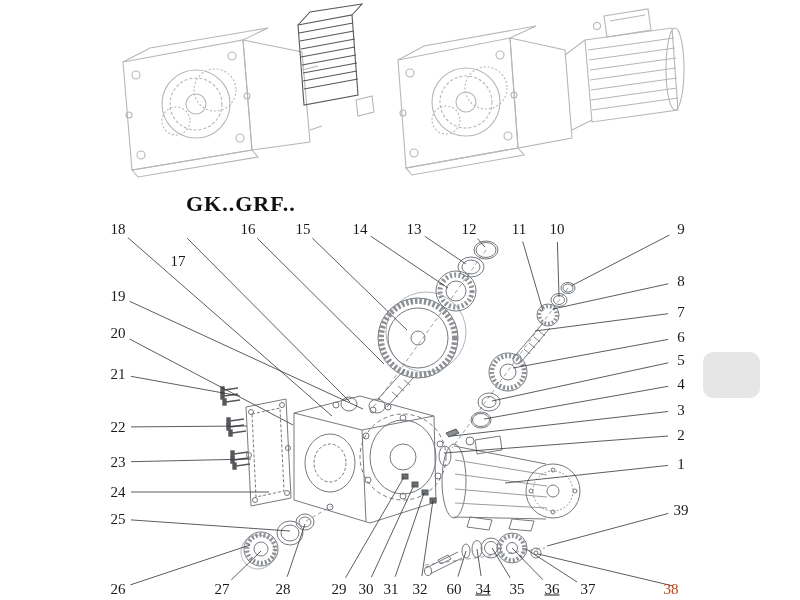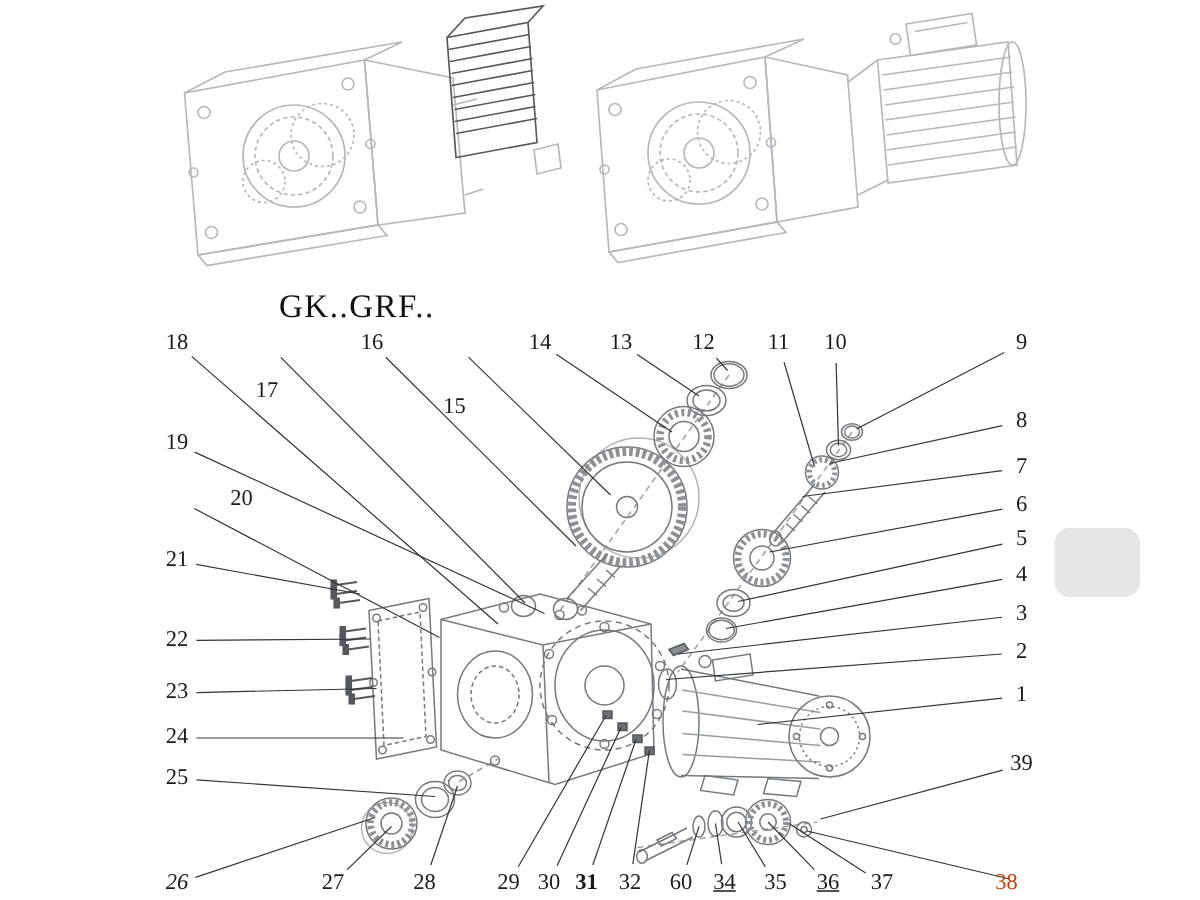--- a/index.html
+++ b/index.html
@@ -1,19 +1,19 @@
 <!DOCTYPE html>
 <html><head>
 <meta charset="utf-8">
 <style>
   html,body{margin:0;padding:0;background:#fff}
   .canvas{position:relative;width:800px;height:600px;background:#fff;overflow:hidden;
           font-family:"Liberation Serif", serif;}
   .layer{position:absolute;left:0;top:0;width:800px;height:600px}
-  .variant-label{position:absolute;font-weight:normal;font-size:22px;letter-spacing:1px;color:#101010;white-space:nowrap}
+  .variant-label{position:absolute;font-weight:bold;font-size:22px;letter-spacing:1px;color:#101010;white-space:nowrap}
   .v-left{left:186px;top:191px}
   .v-right{left:504px;top:191px}
   .callout{position:absolute;transform:translate(-50%,-50%);font-size:15px;color:#1a1a1a;line-height:1;
            font-family:"Liberation Serif", serif;}
   .watermark{position:absolute;left:703px;top:352px;width:57px;height:46px;background:#d8d8d8;opacity:.65;border-radius:10px}
   svg{display:block}
 </style>
 </head>
 <body>
 
@@ -275,49 +275,49 @@
       <line x1="510.2" y1="577.9" x2="492" y2="548" stroke="#333333" stroke-width="0.8"></line>
       <line x1="542.9" y1="579.7" x2="512" y2="548" stroke="#333333" stroke-width="0.8"></line>
       <line x1="577.1" y1="582.0" x2="526" y2="549" stroke="#333333" stroke-width="0.8"></line>
       <line x1="673.3" y1="586.0" x2="538" y2="554" stroke="#333333" stroke-width="0.8"></line>
     </svg>
 
   <div class="layer" id="callout-layer">
       <div class="callout" style="left: 118px; top: 229px; color: rgb(26, 26, 26);">18</div>
       <div class="callout" style="left: 178px; top: 229px; color: rgb(26, 26, 26); margin-top: 32px;">17</div>
       <div class="callout" style="left: 248px; top: 229px; color: rgb(26, 26, 26);">16</div>
-      <div class="callout" style="left: 303px; top: 229px; color: rgb(26, 26, 26); margin-top: 43px;">15</div>
+      <div class="callout" style="left: 303px; top: 229px; color: rgb(26, 26, 26);">15</div>
       <div class="callout" style="left: 360px; top: 229px; color: rgb(26, 26, 26);">14</div>
       <div class="callout" style="left: 414px; top: 229px; color: rgb(26, 26, 26);">13</div>
       <div class="callout" style="left: 469px; top: 229px; color: rgb(26, 26, 26);">12</div>
       <div class="callout" style="left: 519px; top: 229px; color: rgb(26, 26, 26);">11</div>
       <div class="callout" style="left: 557px; top: 229px; color: rgb(26, 26, 26);">10</div>
       <div class="callout" style="left: 681px; top: 229px; color: rgb(26, 26, 26);">9</div>
       <div class="callout" style="left: 681px; top: 281px; color: rgb(26, 26, 26);">8</div>
       <div class="callout" style="left: 681px; top: 312px; color: rgb(26, 26, 26);">7</div>
       <div class="callout" style="left: 681px; top: 337px; color: rgb(26, 26, 26);">6</div>
       <div class="callout" style="left: 681px; top: 360px; color: rgb(26, 26, 26);">5</div>
       <div class="callout" style="left: 681px; top: 384px; color: rgb(26, 26, 26);">4</div>
       <div class="callout" style="left: 681px; top: 410px; color: rgb(26, 26, 26);">3</div>
       <div class="callout" style="left: 681px; top: 435px; color: rgb(26, 26, 26);">2</div>
       <div class="callout" style="left: 681px; top: 464px; color: rgb(26, 26, 26);">1</div>
       <div class="callout" style="left: 681px; top: 510px; color: rgb(26, 26, 26);">39</div>
       <div class="callout" style="left: 118px; top: 296px; color: rgb(26, 26, 26);">19</div>
-      <div class="callout" style="left: 118px; top: 333px; color: rgb(26, 26, 26); margin-left: 43px;">20</div>
+      <div class="callout" style="left: 118px; top: 333px; color: rgb(26, 26, 26);">20</div>
       <div class="callout" style="left: 118px; top: 374px; color: rgb(26, 26, 26);">21</div>
       <div class="callout" style="left: 118px; top: 427px; color: rgb(26, 26, 26);">22</div>
       <div class="callout" style="left: 118px; top: 462px; color: rgb(26, 26, 26);">23</div>
       <div class="callout" style="left: 118px; top: 492px; color: rgb(26, 26, 26);">24</div>
       <div class="callout" style="left: 118px; top: 519px; color: rgb(26, 26, 26);">25</div>
-      <div class="callout" style="left: 118px; top: 589px; color: rgb(26, 26, 26); font-style: italic;">26</div>
+      <div class="callout" style="left: 118px; top: 589px; color: rgb(26, 26, 26);">26</div>
       <div class="callout" style="left: 222px; top: 589px; color: rgb(26, 26, 26);">27</div>
       <div class="callout" style="left: 283px; top: 589px; color: rgb(26, 26, 26);">28</div>
       <div class="callout" style="left: 339px; top: 589px; color: rgb(26, 26, 26);">29</div>
       <div class="callout" style="left: 366px; top: 589px; color: rgb(26, 26, 26);">30</div>
-      <div class="callout" style="left: 391px; top: 589px; color: rgb(26, 26, 26); font-weight: bold;">31</div>
+      <div class="callout" style="left: 391px; top: 589px; color: rgb(26, 26, 26);">31</div>
       <div class="callout" style="left: 420px; top: 589px; color: rgb(26, 26, 26);">32</div>
       <div class="callout" style="left: 454px; top: 589px; color: rgb(26, 26, 26);">60</div>
       <div class="callout" style="left: 483px; top: 589px; color: rgb(26, 26, 26); text-decoration: underline;">34</div>
       <div class="callout" style="left: 517px; top: 589px; color: rgb(26, 26, 26);">35</div>
       <div class="callout" style="left: 552px; top: 589px; color: rgb(26, 26, 26); text-decoration: underline;">36</div>
       <div class="callout" style="left: 588px; top: 589px; color: rgb(26, 26, 26);">37</div>
       <div class="callout" style="left: 671px; top: 589px; color: #c2410c;">38</div>
     </div>
 
   <div class="variant-label v-left">GK..GRF..</div>

